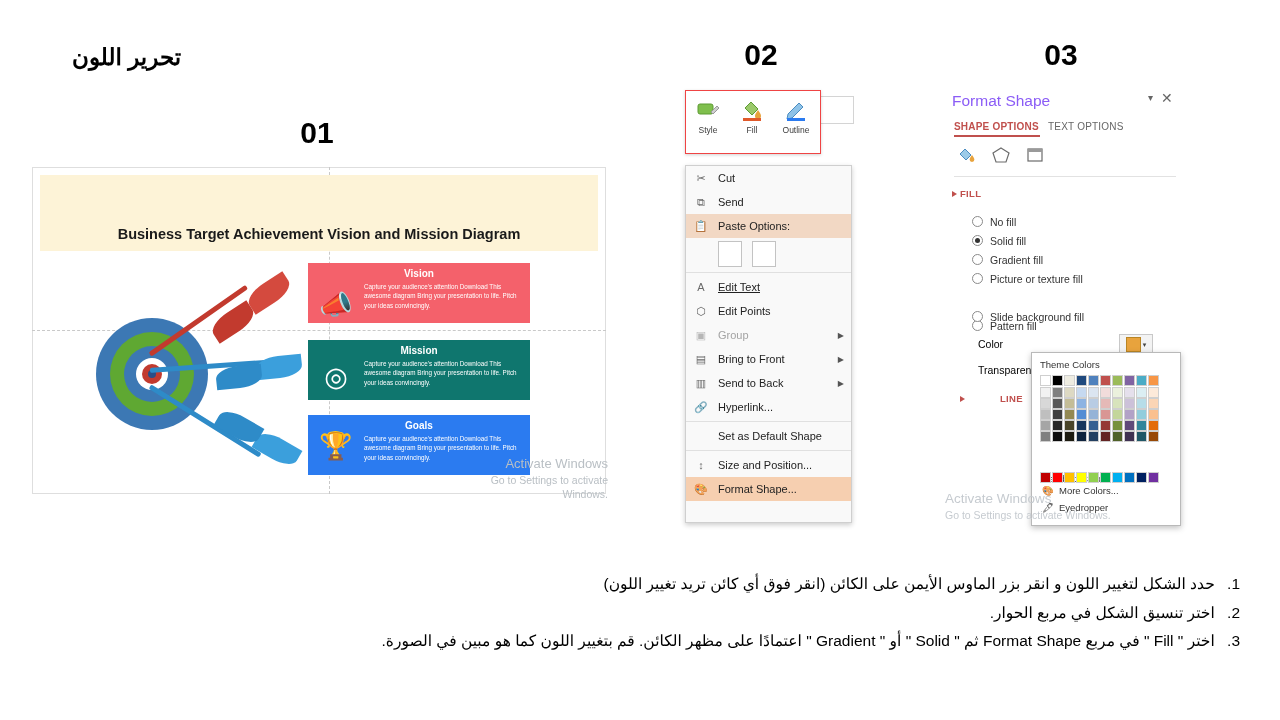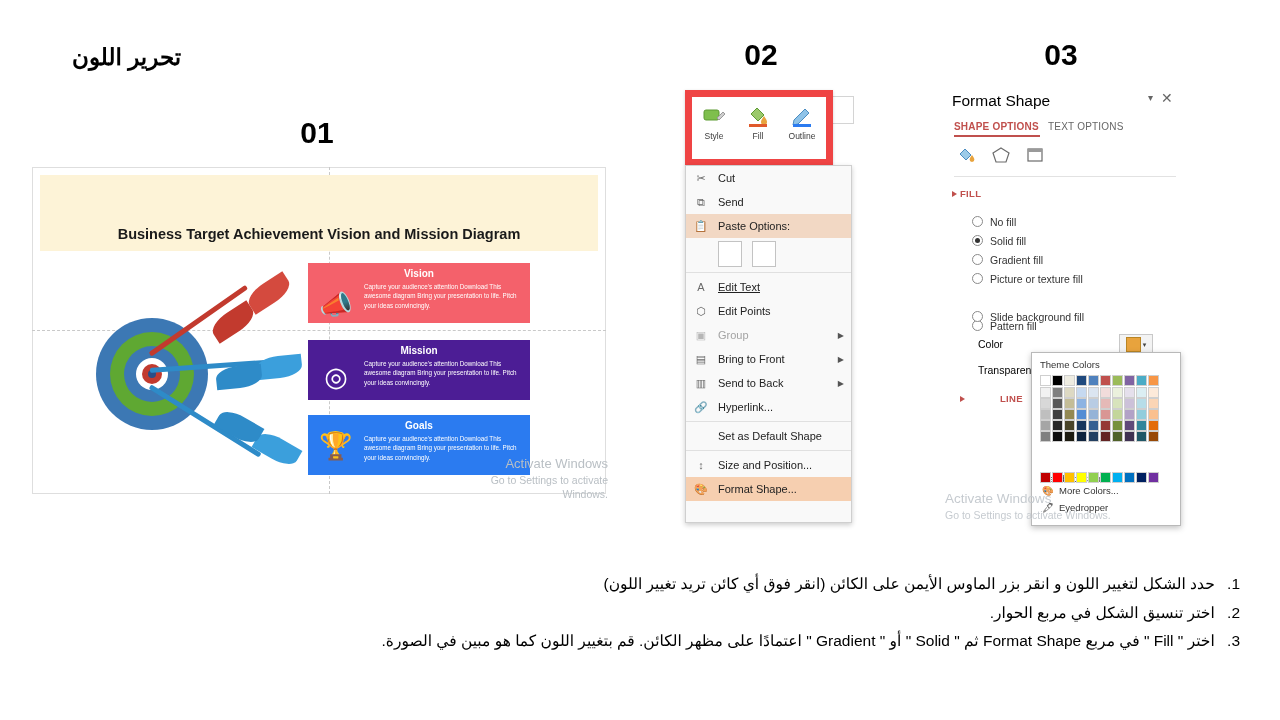--- a/index.html
+++ b/index.html
@@ -109,21 +109,21 @@
     text-align: center;
     font-weight: bold;
     font-size: 10px;
     margin-bottom: 3px;
   }
   .callout .c-body {
     font-size: 6.3px;
     line-height: 1.5;
   }
   #callout-vision { left: 308px; top: 263px; height: 60px; background: #f4616b; }
-  #callout-mission { left: 308px; top: 340px; height: 60px; background: #4c1d95; }
+  #callout-mission { left: 308px; top: 340px; height: 60px; background: #0f766e; }
   #callout-goals  { left: 308px; top: 415px; height: 60px; background: #2b7bf0; }
   .callout-icon {
     position: absolute;
     left: 314px;
     width: 44px; height: 44px;
     color: #ffffff;
     font-size: 27px;
     line-height: 44px;
     text-align: center;
   }
@@ -140,21 +140,21 @@
     width: 140px;
     line-height: 1.35;
   }
   #watermark-1 .wm-sub { font-size: 10.5px; }
 
   
   #mini-toolbar {
     left: 685px; top: 90px;
     width: 134px; height: 62px;
     background: #ffffff;
-    border: 7px solid #ef4444;
+    border: 1px solid #ef4444;
     box-shadow: 0 1px 3px rgba(0,0,0,0.18);
     display: flex;
   }
   #mini-toolbar-tail {
     left: 819px; top: 96px;
     width: 34px; height: 26px;
     background: #ffffff;
     border-top: 1px solid #d4d4d4;
     border-right: 1px solid #d4d4d4;
     border-bottom: 1px solid #d4d4d4;
@@ -229,21 +229,21 @@
   #format-pane {
     left: 950px; top: 86px;
     width: 235px; height: 440px;
     background: #ffffff;
     font-size: 11px;
     color: #333;
   }
   #fp-title {
     left: 952px; top: 92px;
     font-size: 15.5px;
-    color: #000000;
+    color: #8b5cf6;
   }
   #fp-caret { left: 1148px; top: 92px; color: #666; font-size: 10px; }
   #fp-close { left: 1161px; top: 90px; color: #666; font-size: 14px; }
   #fp-tab-shape {
     left: 954px; top: 121px;
     font-size: 10px; font-weight: bold;
     color: #c0504d;
     letter-spacing: 0.2px;
   }
   #fp-tab-shape-underline {

